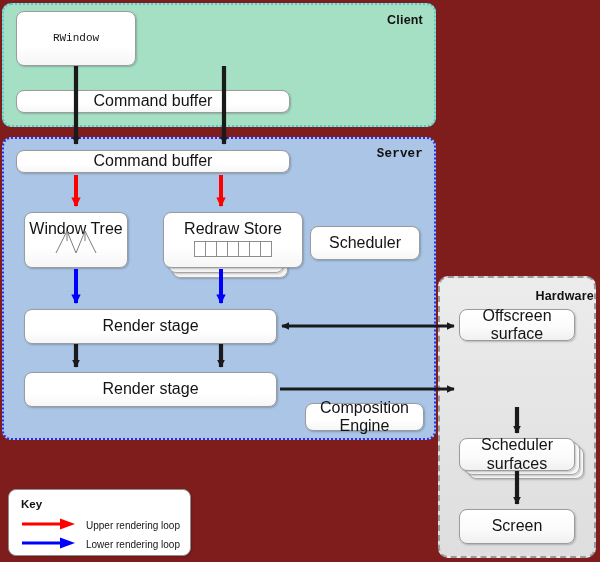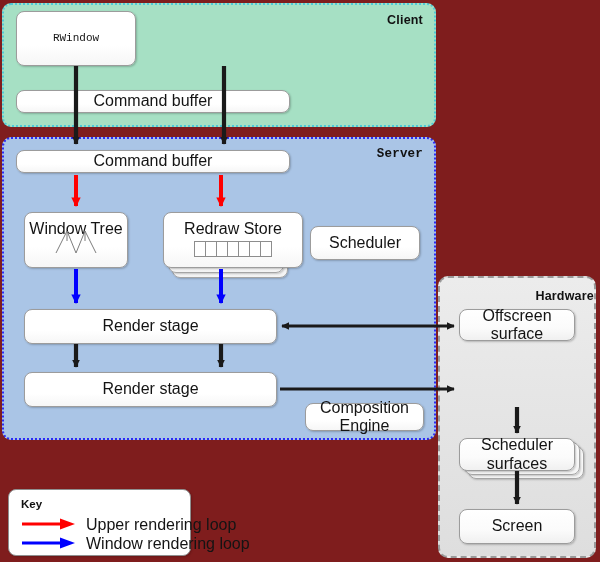--- a/index.html
+++ b/index.html
@@ -155,21 +155,21 @@
     font-weight: bold;
     color: #111111;
   }
   .key-row {
     position: absolute;
     left: 12px;
     display: flex;
     align-items: center;
   }
   .key-row .ktext {
-    font-size: 16px;
+    font-size: 10px;
     color: #141414;
     margin-left: 10px;
     white-space: nowrap;
   }
   #key-row-upper { top: 26px; }
   #key-row-lower { top: 45px; }
 </style>
 </head>
 <body>
 
@@ -341,17 +341,17 @@
       <span class="ktext">Upper rendering loop</span>
     </div>
 
     <div class="key-row" id="key-row-lower">
       <span>
         <svg width="55" height="12" viewBox="0 0 55 12">
           <line x1="1" y1="6" x2="41" y2="6" stroke="#0000ff" stroke-width="3"></line>
           <path d="M39,0.5 L54,6 L39,11.5 z" fill="#0000ff"></path>
         </svg>
       </span>
-      <span class="ktext">Window rendering loop</span>
+      <span class="ktext">Lower rendering loop</span>
     </div>
   </div>
 
 </div>
 
 </body></html>

